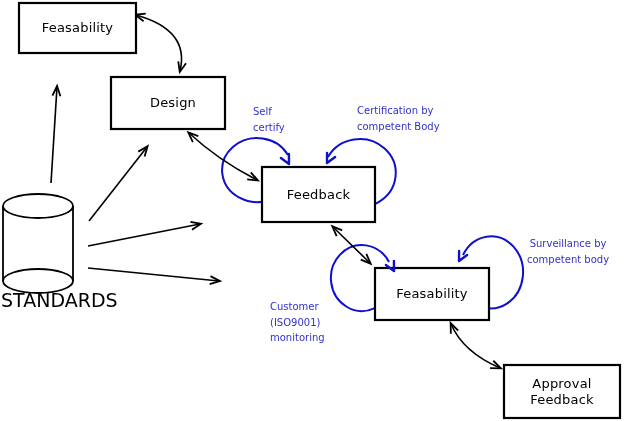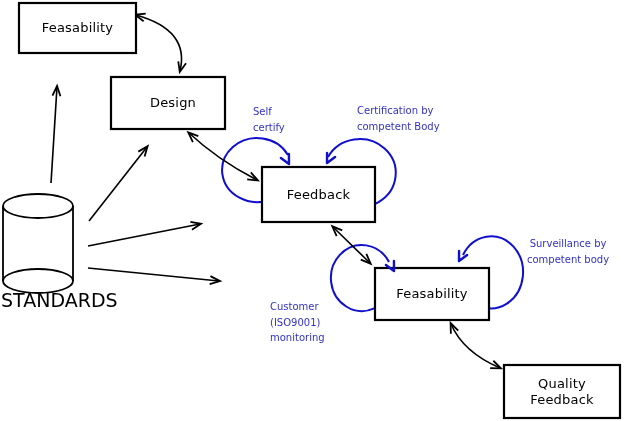--- a/index.html
+++ b/index.html
@@ -89,21 +89,21 @@
   <div class="node-label" style="left:19px; top:3px; width:117px; height:50px;">Feasability</div>
 
   <div class="node-label" style="left:111px; top:77px; width:124px; height:52px;">Design</div>
 
   <div class="node-label" style="left:262px; top:167px; width:113px; height:55px;">Feedback</div>
 
   <div class="node-label" style="left:375px; top:268px; width:114px; height:52px;">Feasability</div>
 
   <div class="node-label" style="left:504px; top:365px; width:116px; height:53px;">
     <div>
-      <span>Quality</span>
+      <span>Approval</span>
       <span>Feedback</span>
     </div>
   </div>
 
   <div class="ds-label" style="left:1px; top:293px;">STANDARDS</div>
 
   <div class="ann" style="left:253px; top:104px;">
     <span>Self</span>
     <span>certify</span>
   </div>

